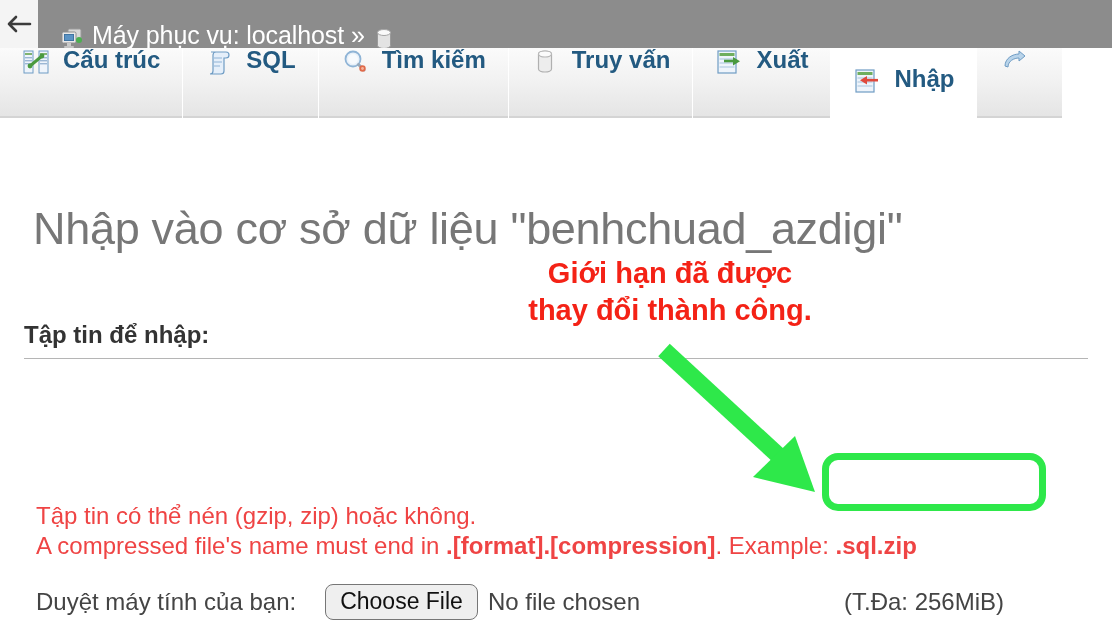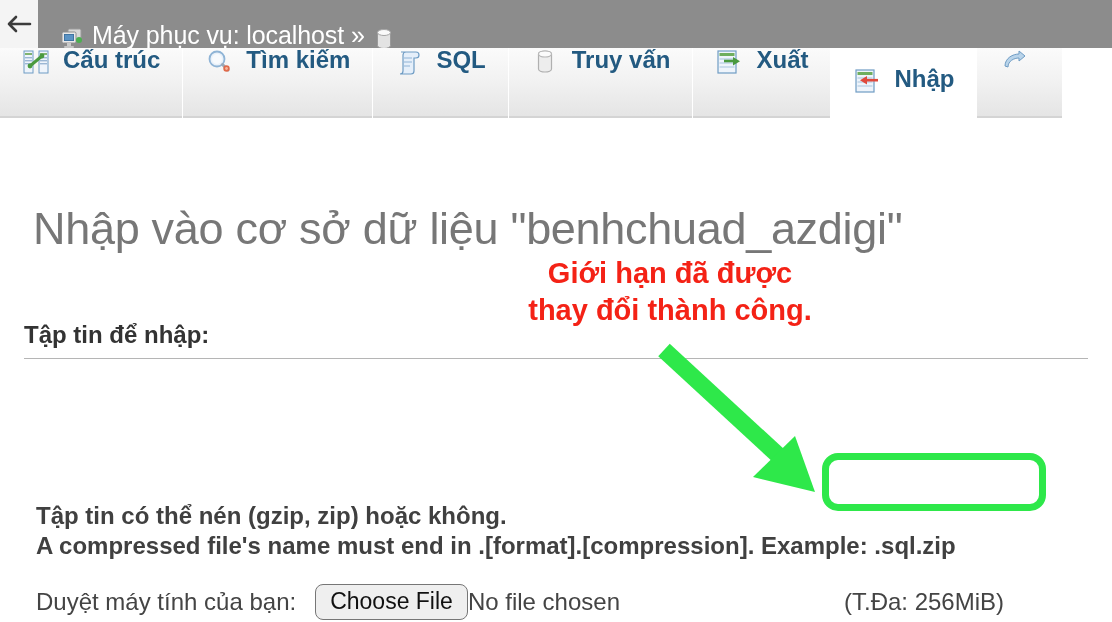--- a/index.html
+++ b/index.html
@@ -150,35 +150,34 @@
     left: 24px;
     top: 240px;
     width: 1064px;
     height: 1px;
     background: #b5b5b5;
   }
 
   .body-text {
     position: absolute;
     font-size: 24px;
-    color: #404040;
+    color: #ef4444;
     white-space: nowrap;
     line-height: 1.22;
-    font-weight: bold;
   }
   .t-line1 { left: 36px; top: 383px; }
   .t-line2 { left: 36px; top: 413px; }
 
   .row-browse {
     position: absolute;
     left: 36px;
     top: 466px;
     display: flex;
     align-items: center;
-    gap: 0;
+    gap: 10px;
     white-space: nowrap;
   }
   .row-browse .lbl {
     font-size: 24px;
     color: #444444;
     margin-right: 19px;
   }
   .choose-file-btn {
     font-family: "Liberation Sans", sans-serif;
     font-size: 23px;
@@ -293,38 +292,38 @@
         <circle cx="8" cy="18" r="2.4" fill="#4a9a3f"></circle>
         <circle cx="20" cy="8" r="2.4" fill="#4a9a3f"></circle>
       </svg>
     </span>
     <span class="tab-label">Cấu trúc</span>
   </div>
 
   <div class="tab">
     <span class="tab-icon">
       <svg width="28" height="28" viewBox="0 0 28 28">
+        <path d="M6 4 h15 a3 3 0 0 1 0 6 h-2 v13 a3 3 0 0 1 -3 3 h-11 a3 3 0 0 0 3 -3 v-16 a3 3 0 0 1 3 -3 z" fill="#e5effa" stroke="#6f9cc4" stroke-width="1.2"></path>
+        <path d="M9 10 h8 M9 14 h8 M9 18 h6" stroke="#8fb4d6" stroke-width="1.2"></path>
+      </svg>
+    </span>
+    <span class="tab-label">SQL</span>
+  </div>
+
+  <div class="tab">
+    <span class="tab-icon">
+      <svg width="28" height="28" viewBox="0 0 28 28">
         <circle cx="12" cy="11" r="7.5" fill="#e9f1f9" stroke="#8fb4d6" stroke-width="1.8"></circle>
         <circle cx="12" cy="11" r="5" fill="#f7fafd"></circle>
         <path d="M17.5 16.5 L23 22" stroke="#9aa9b8" stroke-width="3" stroke-linecap="round"></path>
         <circle cx="21.5" cy="20.5" r="3.2" fill="#e06a4a"></circle>
         <circle cx="21.5" cy="20.5" r="1.4" fill="#f6b49c"></circle>
       </svg>
     </span>
     <span class="tab-label">Tìm kiếm</span>
-  </div>
-
-  <div class="tab">
-    <span class="tab-icon">
-      <svg width="28" height="28" viewBox="0 0 28 28">
-        <path d="M6 4 h15 a3 3 0 0 1 0 6 h-2 v13 a3 3 0 0 1 -3 3 h-11 a3 3 0 0 0 3 -3 v-16 a3 3 0 0 1 3 -3 z" fill="#e5effa" stroke="#6f9cc4" stroke-width="1.2"></path>
-        <path d="M9 10 h8 M9 14 h8 M9 18 h6" stroke="#8fb4d6" stroke-width="1.2"></path>
-      </svg>
-    </span>
-    <span class="tab-label">SQL</span>
   </div>
 
   <div class="tab">
     <span class="tab-icon">
       <svg width="28" height="28" viewBox="0 0 28 28">
         <ellipse cx="14" cy="6" rx="6.5" ry="3" fill="#f2f2f2" stroke="#b0b0b0" stroke-width="1.2"></ellipse>
         <path d="M7.5 6 L7.5 21 A6.5 3 0 0 0 20.5 21 L20.5 6" fill="#ededed" stroke="#b0b0b0" stroke-width="1.2"></path>
         <ellipse cx="14" cy="6" rx="6.5" ry="3" fill="#fbfbfb" stroke="#b8b8b8" stroke-width="1.2"></ellipse>
       </svg>
     </span>

